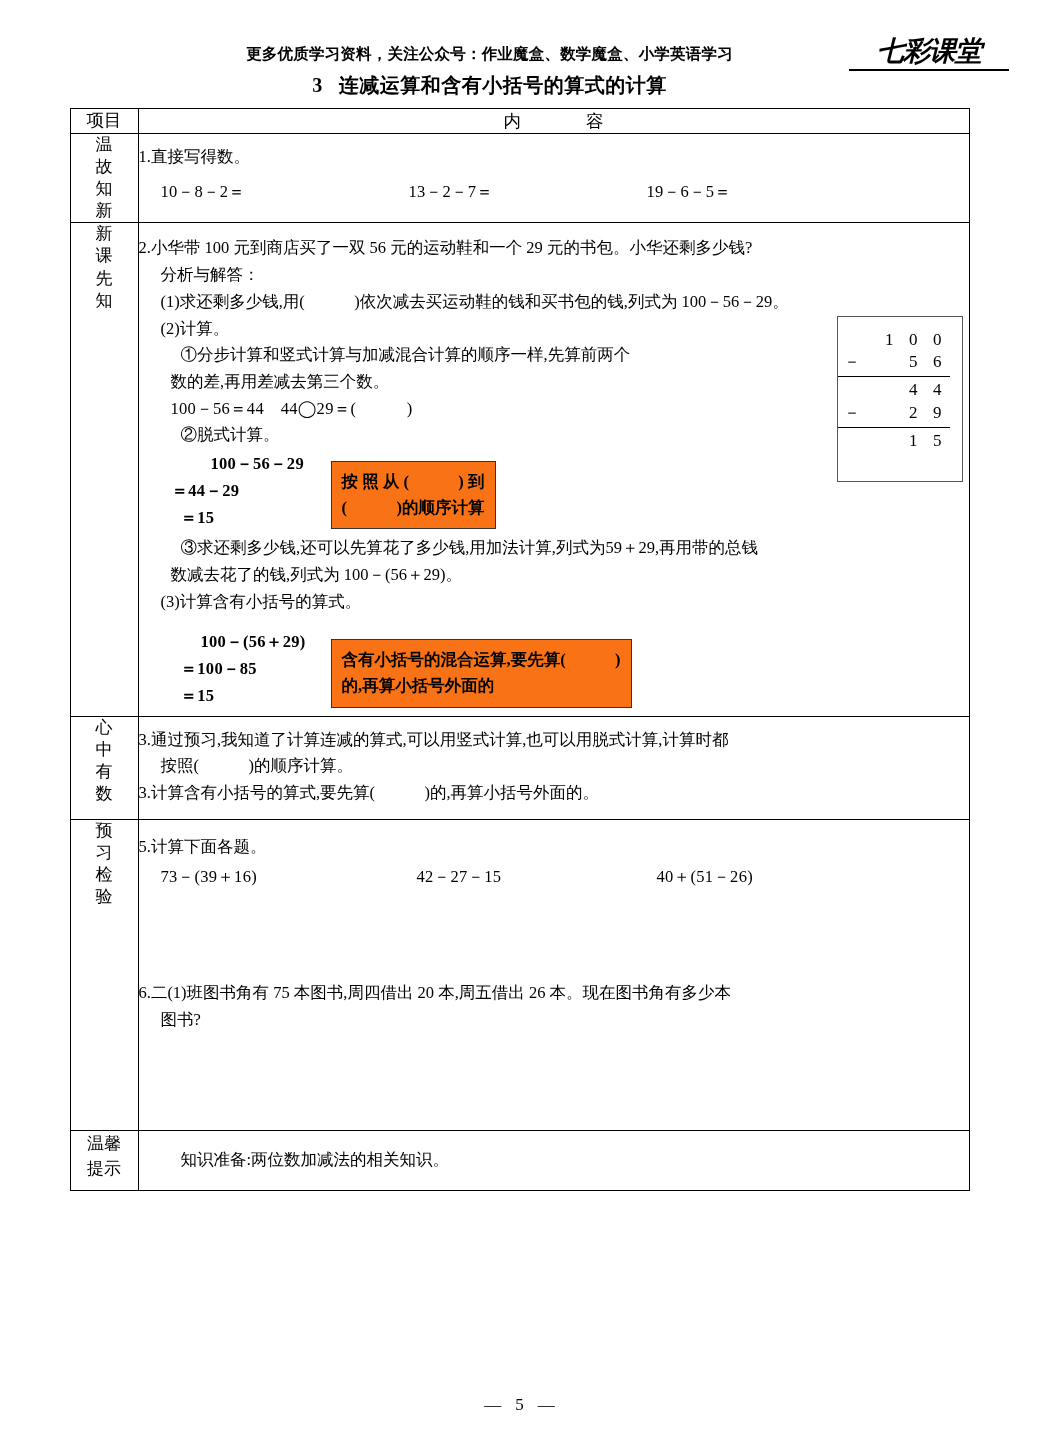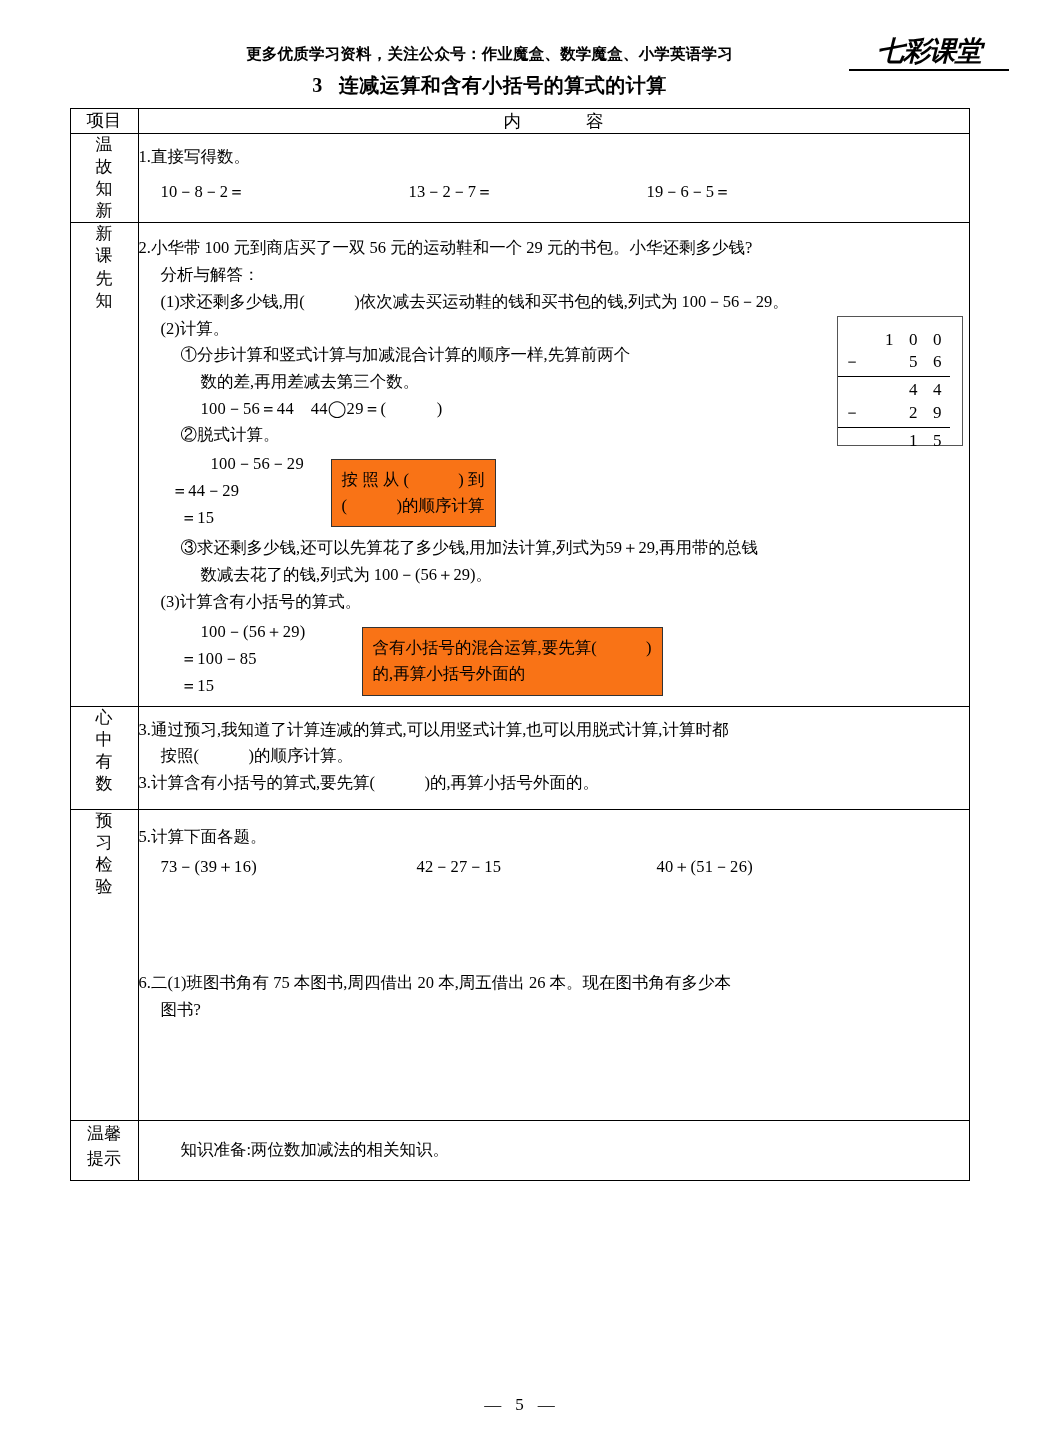--- a/index.html
+++ b/index.html
@@ -83,34 +83,34 @@
   td.label-col .vchar { display: block; }
   td.content-col { padding: 8px 10px 10px 12px; }
 
   .hdr td { text-align: center; font-size: 17.5px; padding: 7px 0 8px 0; vertical-align: middle; }
   .hdr .ct { letter-spacing: 10px; padding-left: 10px; }
 
   
   .ln { font-size: 16.5px; line-height: 1.62; }
   .ind1 { margin-left: 22px; }
   .ind2 { margin-left: 42px; }
-  .ind3 { margin-left: 62px; }
+  .ind3 { margin-left: 32px; }
   .math { font-family: "Liberation Serif", "DejaVu Serif", serif; letter-spacing: 0.3px; }
 
   .row-warm .content-col { padding-top: 10px; }
   .exercise-row { margin-top: 8px; }
   .exercise-row .slot { display: inline-block; }
 
   
   .vcalc-box {
     position: absolute;
     right: 6px;
     top: 0;
     width: 126px;
-    height: 130px;
+    height: 166px;
     border: 1px solid #555;
     background: #fff;
   }
   .vcalc {
     margin: 12px 12px 0 0;
     font-size: 17px;
     line-height: 1.34;
     text-align: right;
   }
   .vcalc .vr { position: relative; white-space: nowrap; }
@@ -123,21 +123,21 @@
     border: 1px solid #333;
     display: inline-block;
     padding: 7px 10px 8px 10px;
     font-size: 16.5px;
     line-height: 1.55;
     vertical-align: top;
     background: #f97316;
   }
   .callout .cl { white-space: nowrap; }
 
-  .flexrow { display: flex; align-items: flex-start; }
+  .flexrow { display: flex; align-items: center; font-weight: bold; }
 
   .relwrap { position: relative; }
   .spacer-lg { height: 86px; }
 
   
   .page-foot {
     position: absolute;
     left: 0; right: 0;
     bottom: 38px;
     text-align: center;
@@ -225,21 +225,21 @@
             <div class="cl">按 照 从 (　　　) 到</div>
             <div class="cl">(　　　)的顺序计算</div>
           </div>
         </div>
       </div>
 
       <div class="ln ind2" style="margin-top:4px;">③求还剩多少钱,还可以先算花了多少钱,用加法计算,列式为59＋29,再用带的总钱</div>
       <div class="ln ind3">数减去花了的钱,列式为 100－(56＋29)。</div>
       <div class="ln ind1">(3)计算含有小括号的算式。</div>
 
-      <div class="flexrow" style="margin-top:4px;gap:31px;">
+      <div class="flexrow" style="margin-top:14px;">
         <div style="width:192px;">
           <div class="ln math" style="margin-left:62px;">100－(56＋29)</div>
           <div class="ln math" style="margin-left:42px;">＝100－85</div>
           <div class="ln math" style="margin-left:42px;">＝15</div>
         </div>
         <div class="callout" style="margin-top:8px;">
           <div class="cl">含有小括号的混合运算,要先算(　　　)</div>
           <div class="cl">的,再算小括号外面的</div>
         </div>
       </div>

